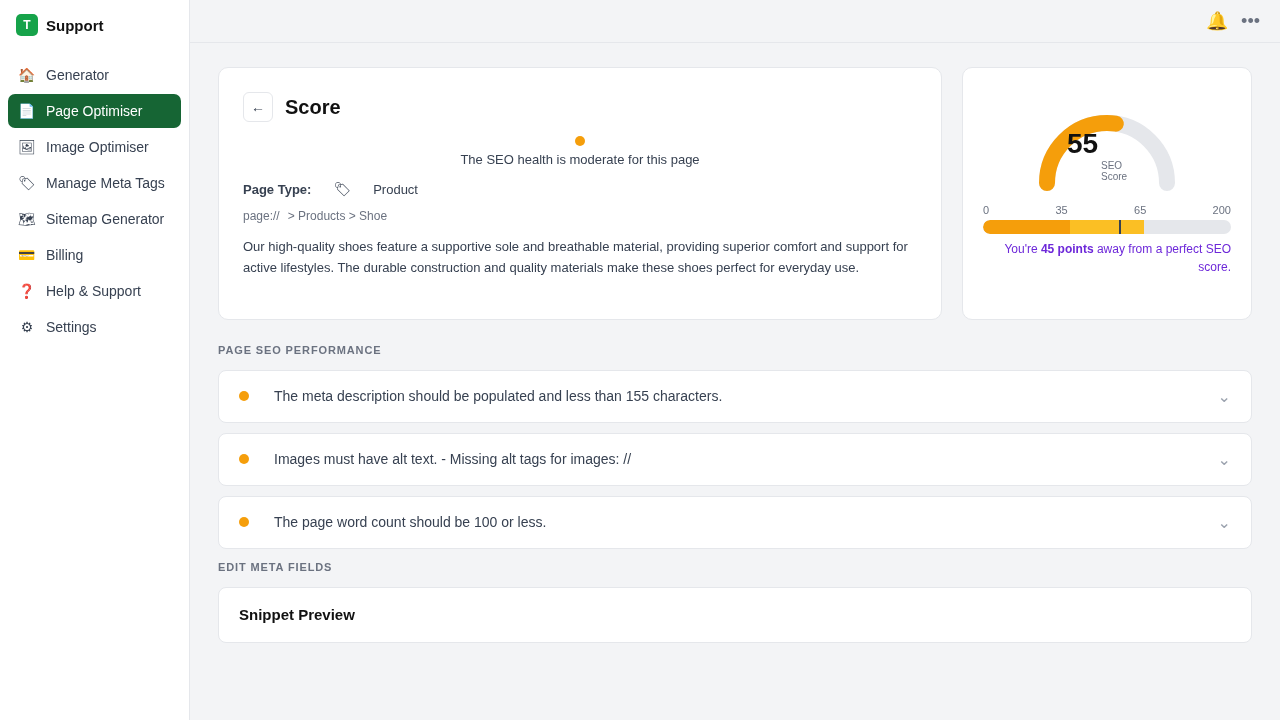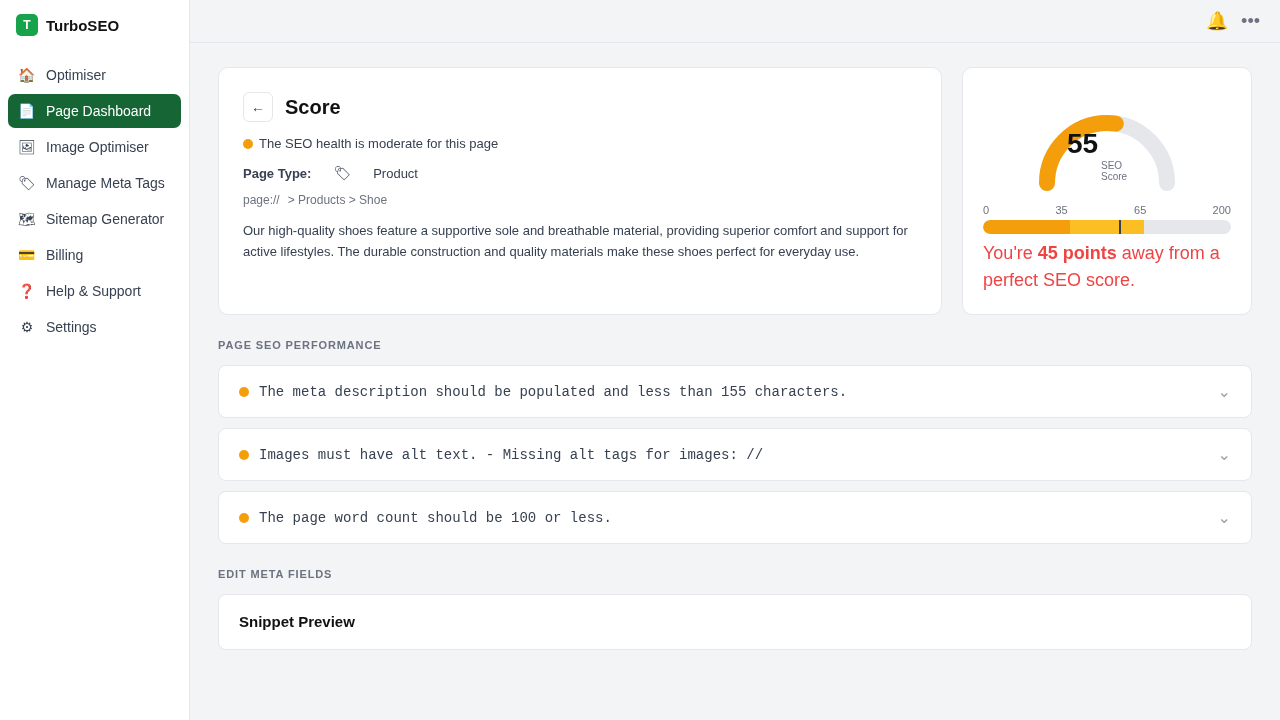--- a/index.html
+++ b/index.html
@@ -93,20 +93,21 @@
       display: flex; align-items: center; justify-content: center;
       cursor: pointer;
       font-size: 14px;
       color: #374151;
     }
     .card-title { font-size: 20px; font-weight: 700; color: #111; }
     .health-badge {
       display: flex; align-items: center; gap: 6px;
       font-size: 13px; color: #374151;
       margin-bottom: 14px;
+      flex-direction: column;
     }
     .dot-orange { width: 10px; height: 10px; border-radius: 50%; background: #f59e0b; display: inline-block; }
     .dot-orange-sm { width: 10px; height: 10px; border-radius: 50%; background: #f59e0b; display: inline-block; flex-shrink: 0; }
     .page-type-row {
       display: flex; align-items: center; gap: 22px;
       margin-bottom: 12px;
       font-size: 13px; color: #374151;
     }
     .page-type-label { font-weight: 600; }
     .tag-icon { font-size: 14px; }
@@ -181,21 +182,21 @@
       width: 30%;
       background: #fbbf24;
     }
     .score-marker {
       position: absolute;
       top: -2px;
       width: 2px; height: 18px;
       background: #374151;
     }
     .score-message {
-      font-size: 18px; color: #ef4444; text-align: left; line-height: 1.5;
+      font-size: 12px; color: #6d28d9; text-align: right; line-height: 1.5;
     }
     .score-message strong { font-weight: 700; }
 
     
     .section-header {
       font-size: 11px; font-weight: 700; letter-spacing: 0.08em;
       color: #6b7280; text-transform: uppercase;
       margin-bottom: 14px;
     }
 
@@ -204,55 +205,55 @@
       background: #fff;
       border: 1px solid #e5e7eb;
       border-radius: 8px;
       padding: 16px 20px;
       display: flex;
       align-items: center;
       justify-content: space-between;
       margin-bottom: 10px;
       cursor: pointer;
     }
-    .perf-item-left { display: flex; align-items: center; gap: 10px; font-family: Liberation Mono, monospace; }
+    .perf-item-left { display: flex; align-items: center; gap: 25px; }
     .perf-item-text { font-size: 14px; color: #374151; }
     .chevron-icon { color: #9ca3af; font-size: 16px; }
 
     
-    .edit-meta-section { margin-top: 24px; }
+    .edit-meta-section { margin-top: 12px; }
     .snippet-card {
       background: #fff;
       border: 1px solid #e5e7eb;
       border-radius: 8px;
       padding: 18px 20px;
       margin-top: 10px;
     }
     .snippet-title { font-size: 15px; font-weight: 600; color: #111; }
     .edit-meta-desc { font-size: 13px; color: #6b7280; margin-bottom: 12px; }
   </style>
 </head>
 <body>
 
 <div class="sidebar">
   <div class="sidebar-logo">
     <div class="logo-icon">
       <span>T</span>
     </div>
-    <span>TurboSEO</span>
+    <span>Support</span>
   </div>
 
   <nav class="sidebar-nav">
     <div class="nav-item">
       <span class="nav-icon">🏠</span>
-      <span>Optimiser</span>
+      <span>Generator</span>
     </div>
     <div class="nav-item active">
       <span class="nav-icon">📄</span>
-      <span>Page Dashboard</span>
+      <span>Page Optimiser</span>
     </div>
     <div class="nav-item">
       <span class="nav-icon">🖼</span>
       <span>Image Optimiser</span>
     </div>
     <div class="nav-item">
       <span class="nav-icon">🏷</span>
       <span>Manage Meta Tags</span>
     </div>
     <div class="nav-item">

